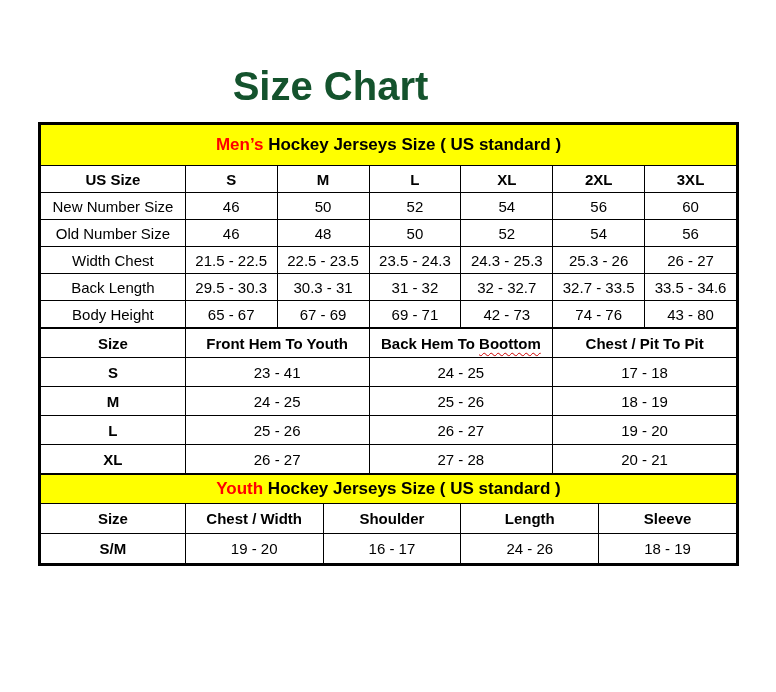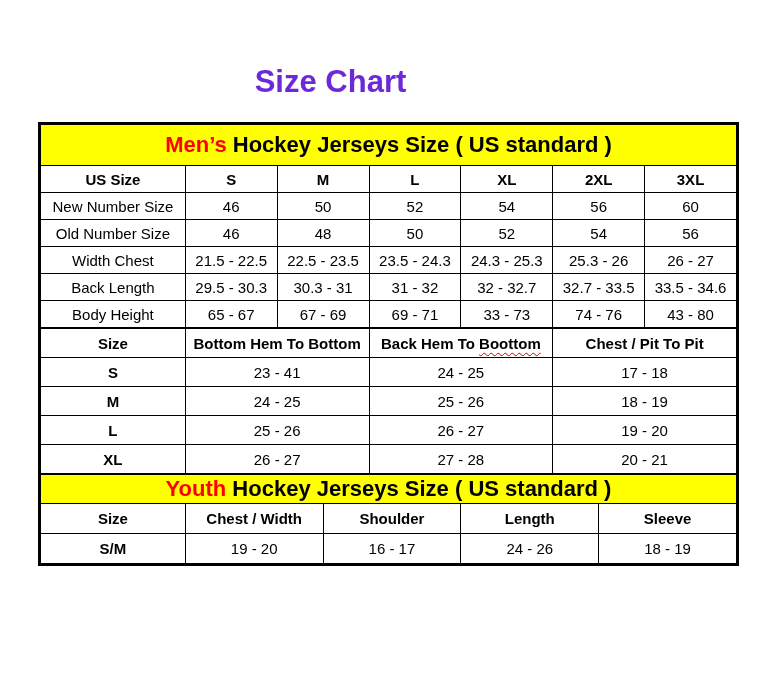--- a/index.html
+++ b/index.html
@@ -3,34 +3,34 @@
 <meta charset="utf-8">
 <style>
   html,body{margin:0;padding:0;}
   body{
     width:776px;height:692px;background:#ffffff;position:relative;
     font-family:"Liberation Sans",sans-serif;color:#000;
     -webkit-font-smoothing:antialiased;
   }
   .page-title{
     position:absolute;top:64px;left:0;width:661px;
-    text-align:center;font-size:31px;font-weight:bold;color:#6d28d9;
+    text-align:center;font-size:40px;font-weight:bold;color:#14532d;
     letter-spacing:0px;
   }
   .chart-wrap{
     position:absolute;left:38px;top:122px;width:697px;
     border:2px solid #000;background:#fff;
   }
   table{width:100%;border-collapse:collapse;table-layout:fixed;}
   td{
     border:1.5px solid #000;text-align:center;vertical-align:middle;
     font-size:15px;padding:0 2px;overflow:hidden;white-space:nowrap;
   }
   td.band{
-    background:#ffff00;font-size:22px;font-weight:bold;height:40px;
+    background:#ffff00;font-size:17px;font-weight:bold;height:40px;
   }
   td.band .red-word{color:#ff0000;}
   .womens-table td.band{height:34px;}
   .youth-table td.band{height:28px;margin-top:37px;}
   td.colhead{font-weight:bold;}
   td.rowlabel-bold{font-weight:bold;}
   .mens-table tr.r{height:27px;}
   .womens-table tr.r{height:29px;}
   .youth-table tr.r{height:30px;}
   .squiggle{
@@ -103,38 +103,38 @@
       <td>31 - 32</td>
       <td>32 - 32.7</td>
       <td>32.7 - 33.5</td>
       <td>33.5 - 34.6</td>
     </tr>
     <tr class="r">
       <td>Body Height</td>
       <td>65 - 67</td>
       <td>67 - 69</td>
       <td>69 - 71</td>
-      <td>33 - 73</td>
+      <td>42 - 73</td>
       <td>74 - 76</td>
       <td>43 - 80</td>
     </tr>
   </tbody>
     </table>
 
   <table class="womens-table">
     <colgroup>
       <col style="width:20.8%">
         <col style="width:26.4%">
         <col style="width:26.4%">
         <col style="width:26.4%">
     </colgroup>
     <tbody>
     <tr class="r">
       <td class="colhead">Size</td>
-      <td class="colhead">Bottom Hem To Bottom</td>
+      <td class="colhead">Front Hem To Youth</td>
       <td class="colhead"><span>Back Hem To </span><span class="squiggle">Boottom</span></td>
       <td class="colhead">Chest / Pit To Pit</td>
     </tr>
     <tr class="r">
       <td class="rowlabel-bold">S</td>
       <td>23 - 41</td>
       <td>24 - 25</td>
       <td>17 - 18</td>
     </tr>
     <tr class="r">

